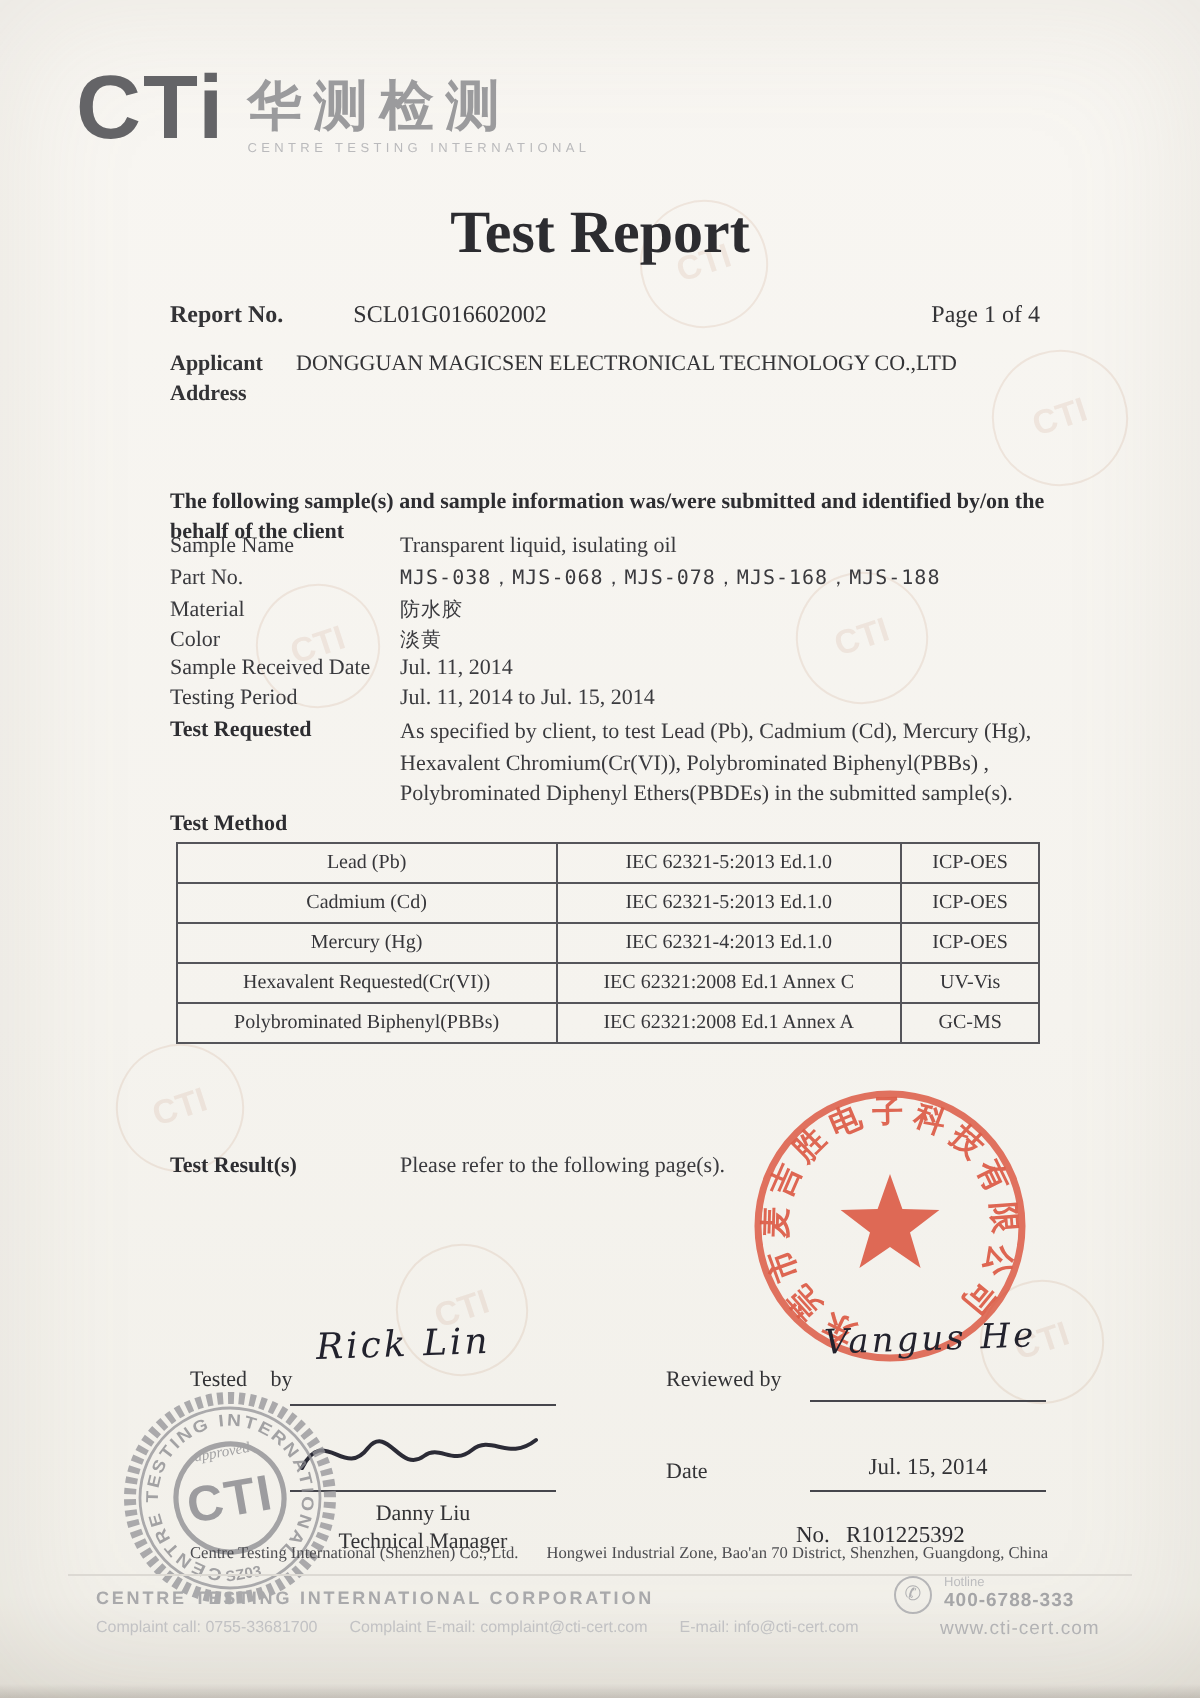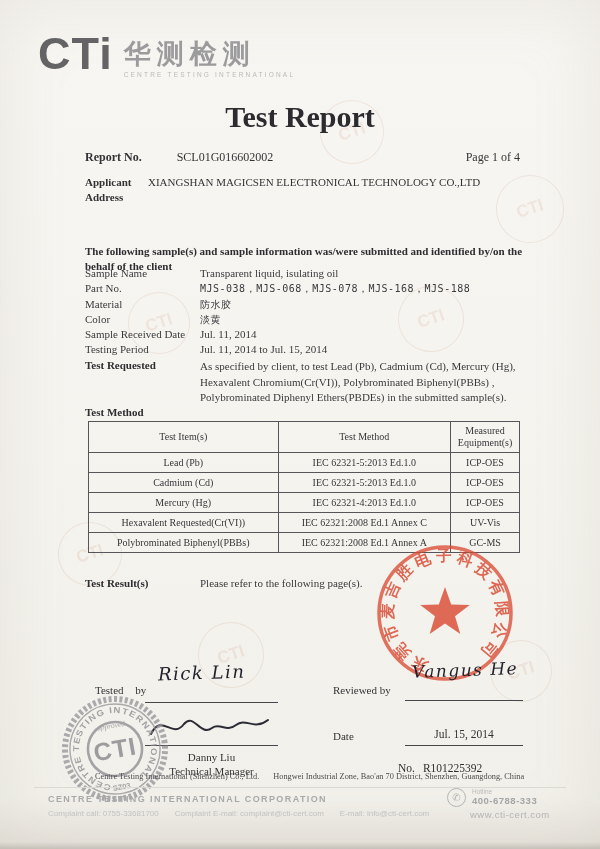--- a/index.html
+++ b/index.html
@@ -134,21 +134,21 @@
   <div class="abs title">Test Report</div>
 
   <div class="abs meta-row">
     <span class="meta-label">Report No.</span>
     <span>SCL01G016602002</span>
     <span class="page-ind">Page 1 of 4</span>
   </div>
 
   <div class="abs applicant">
     <div class="app-label">Applicant</div>
-    <div class="app-val">XIANGSHAN MAGICSEN ELECTRONICAL TECHNOLOGY CO.,LTD</div>
+    <div class="app-val">DONGGUAN MAGICSEN ELECTRONICAL TECHNOLOGY CO.,LTD</div>
     <div class="app-label">Address</div>
   </div>
 
   <div class="abs statement">The following sample(s) and sample information was/were submitted and identified by/on the behalf of the client</div>
 
   <div class="abs sample">
     <div class="s-row">
       <span class="s-label">Sample Name</span>
       <span>Transparent liquid, isulating oil</span>
     </div>
@@ -181,25 +181,20 @@
 
   <div class="abs method-heading">Test Method</div>
 
   <table class="method">
     <colgroup>
         <col style="width:190px">
         <col style="width:173px">
         <col style="width:69px">
       </colgroup>
     <tbody>
-        <tr>
-      <th>Test Item(s)</th>
-      <th>Test Method</th>
-      <th>Measured Equipment(s)</th>
-    </tr>
     <tr>
       <td>Lead (Pb)</td>
       <td>IEC 62321-5:2013 Ed.1.0</td>
       <td>ICP-OES</td>
     </tr>
     <tr>
       <td>Cadmium (Cd)</td>
       <td>IEC 62321-5:2013 Ed.1.0</td>
       <td>ICP-OES</td>
     </tr>

